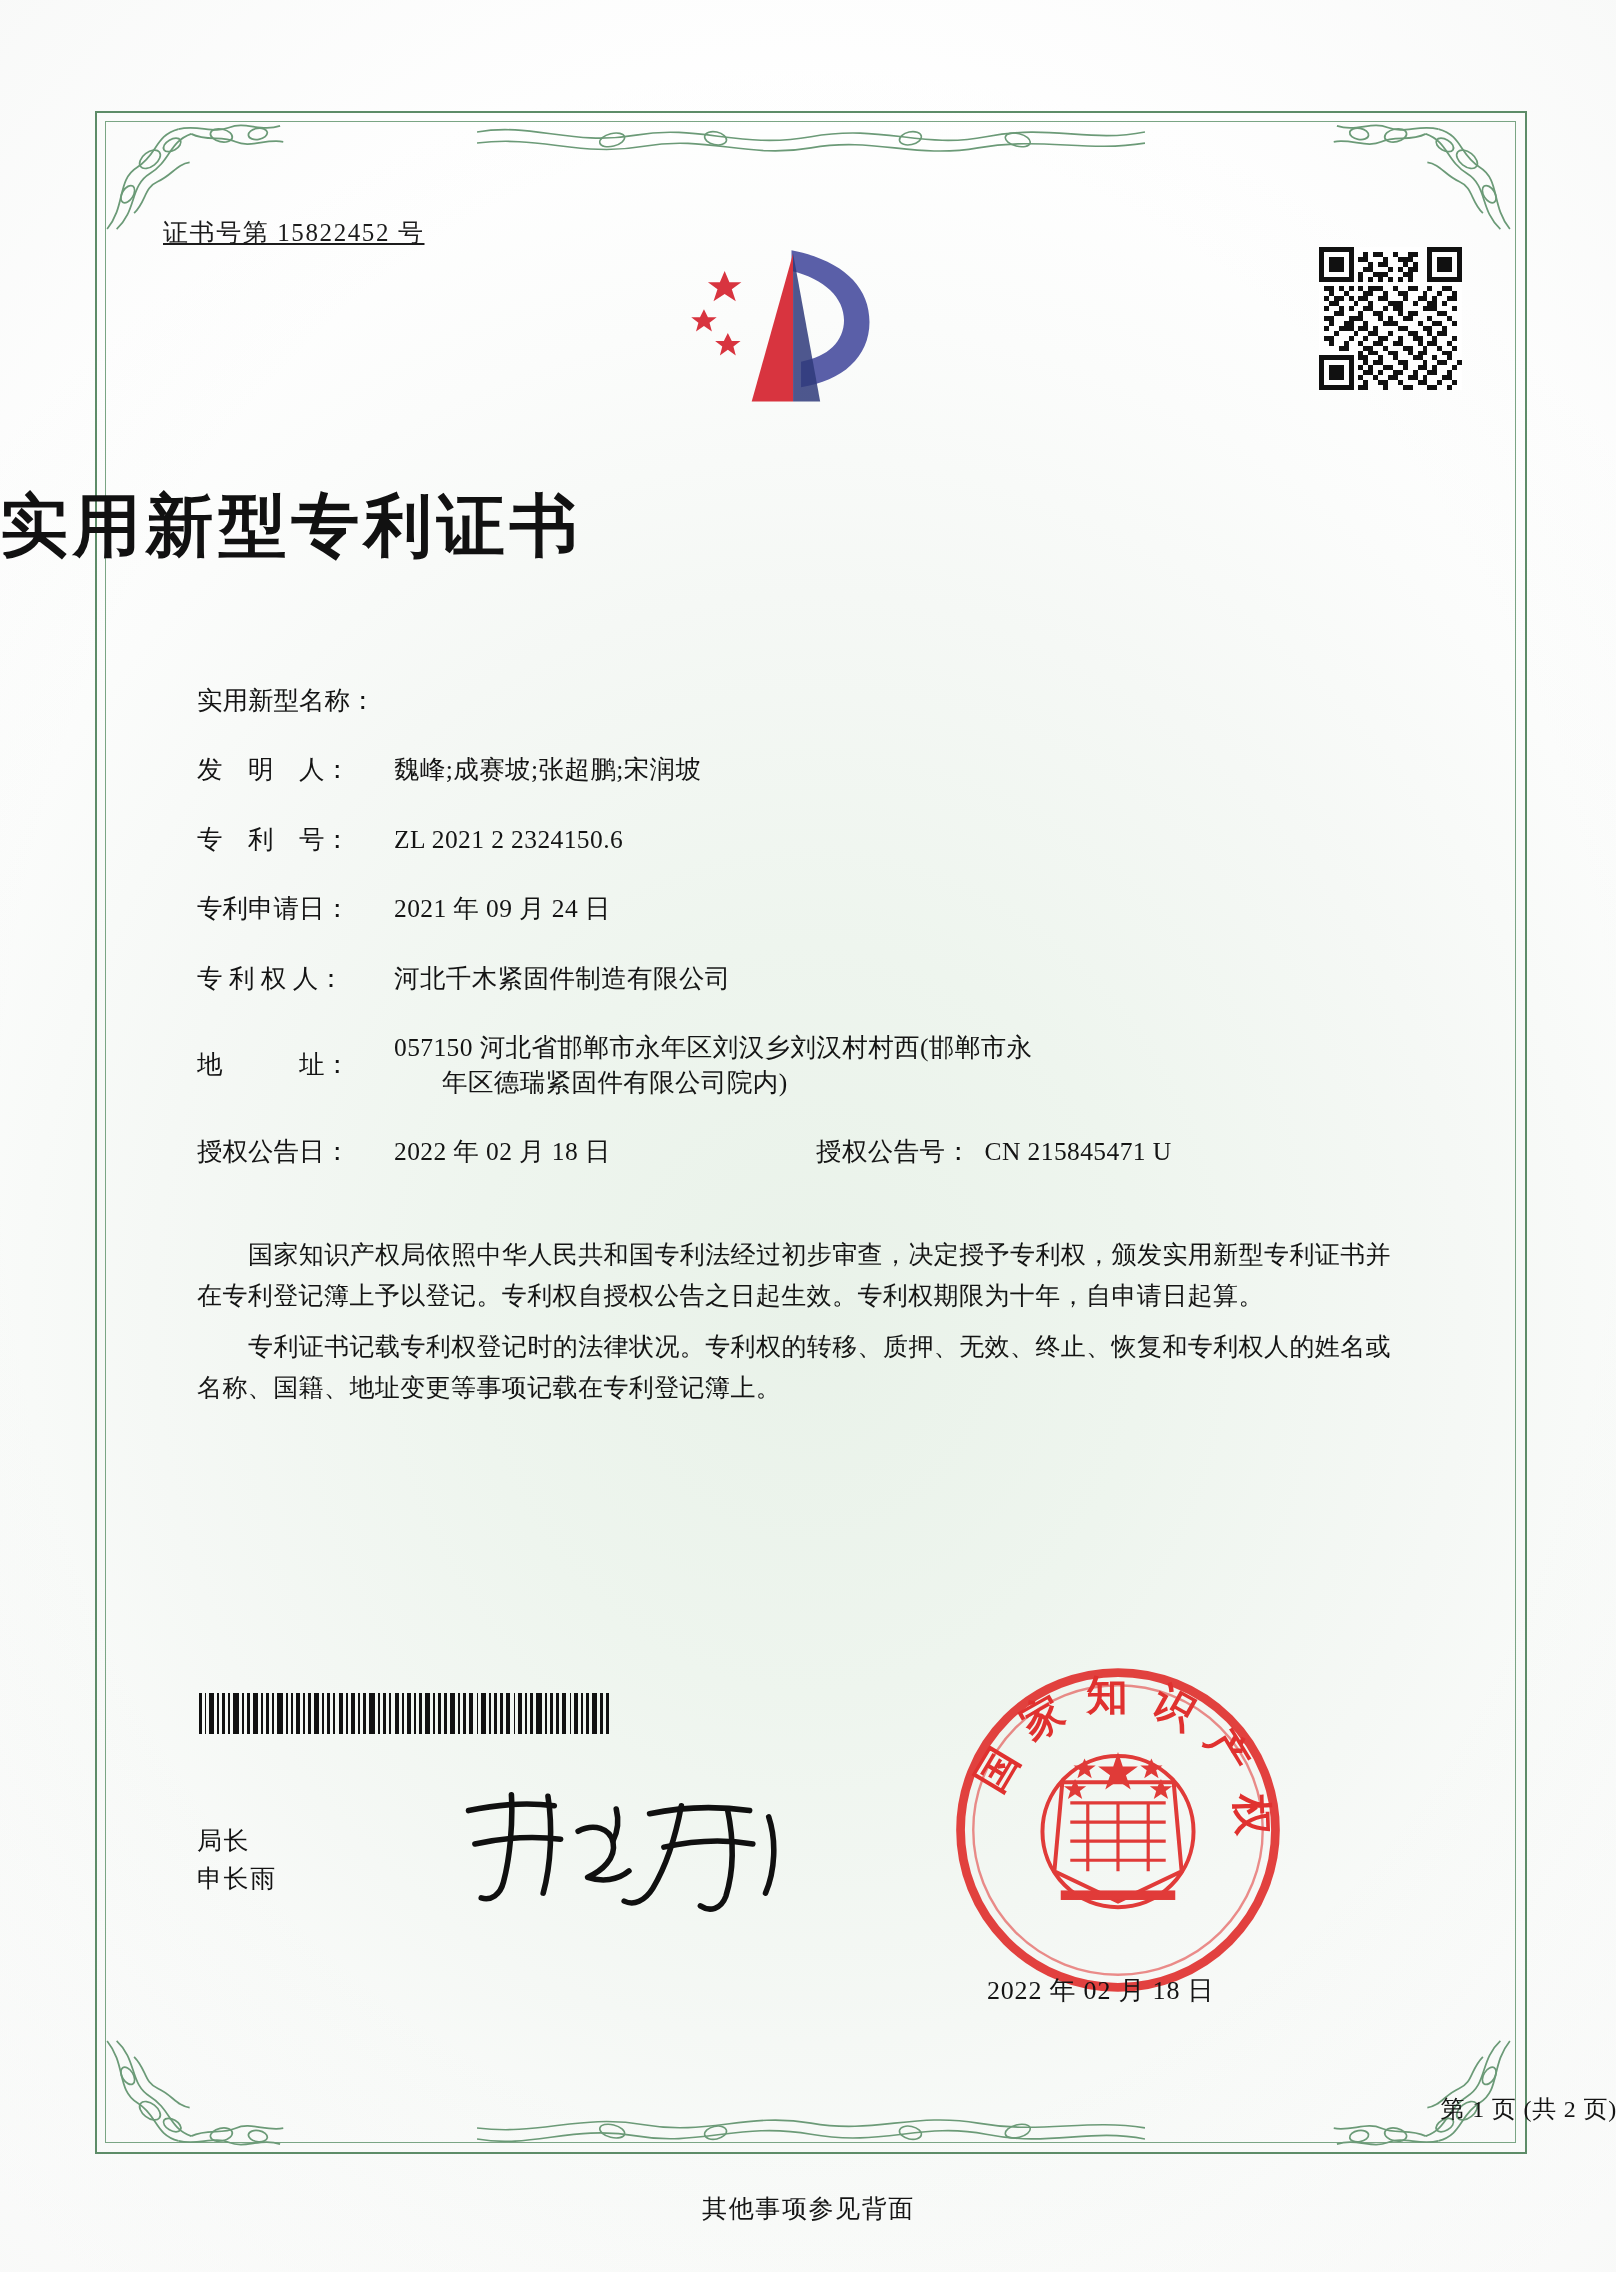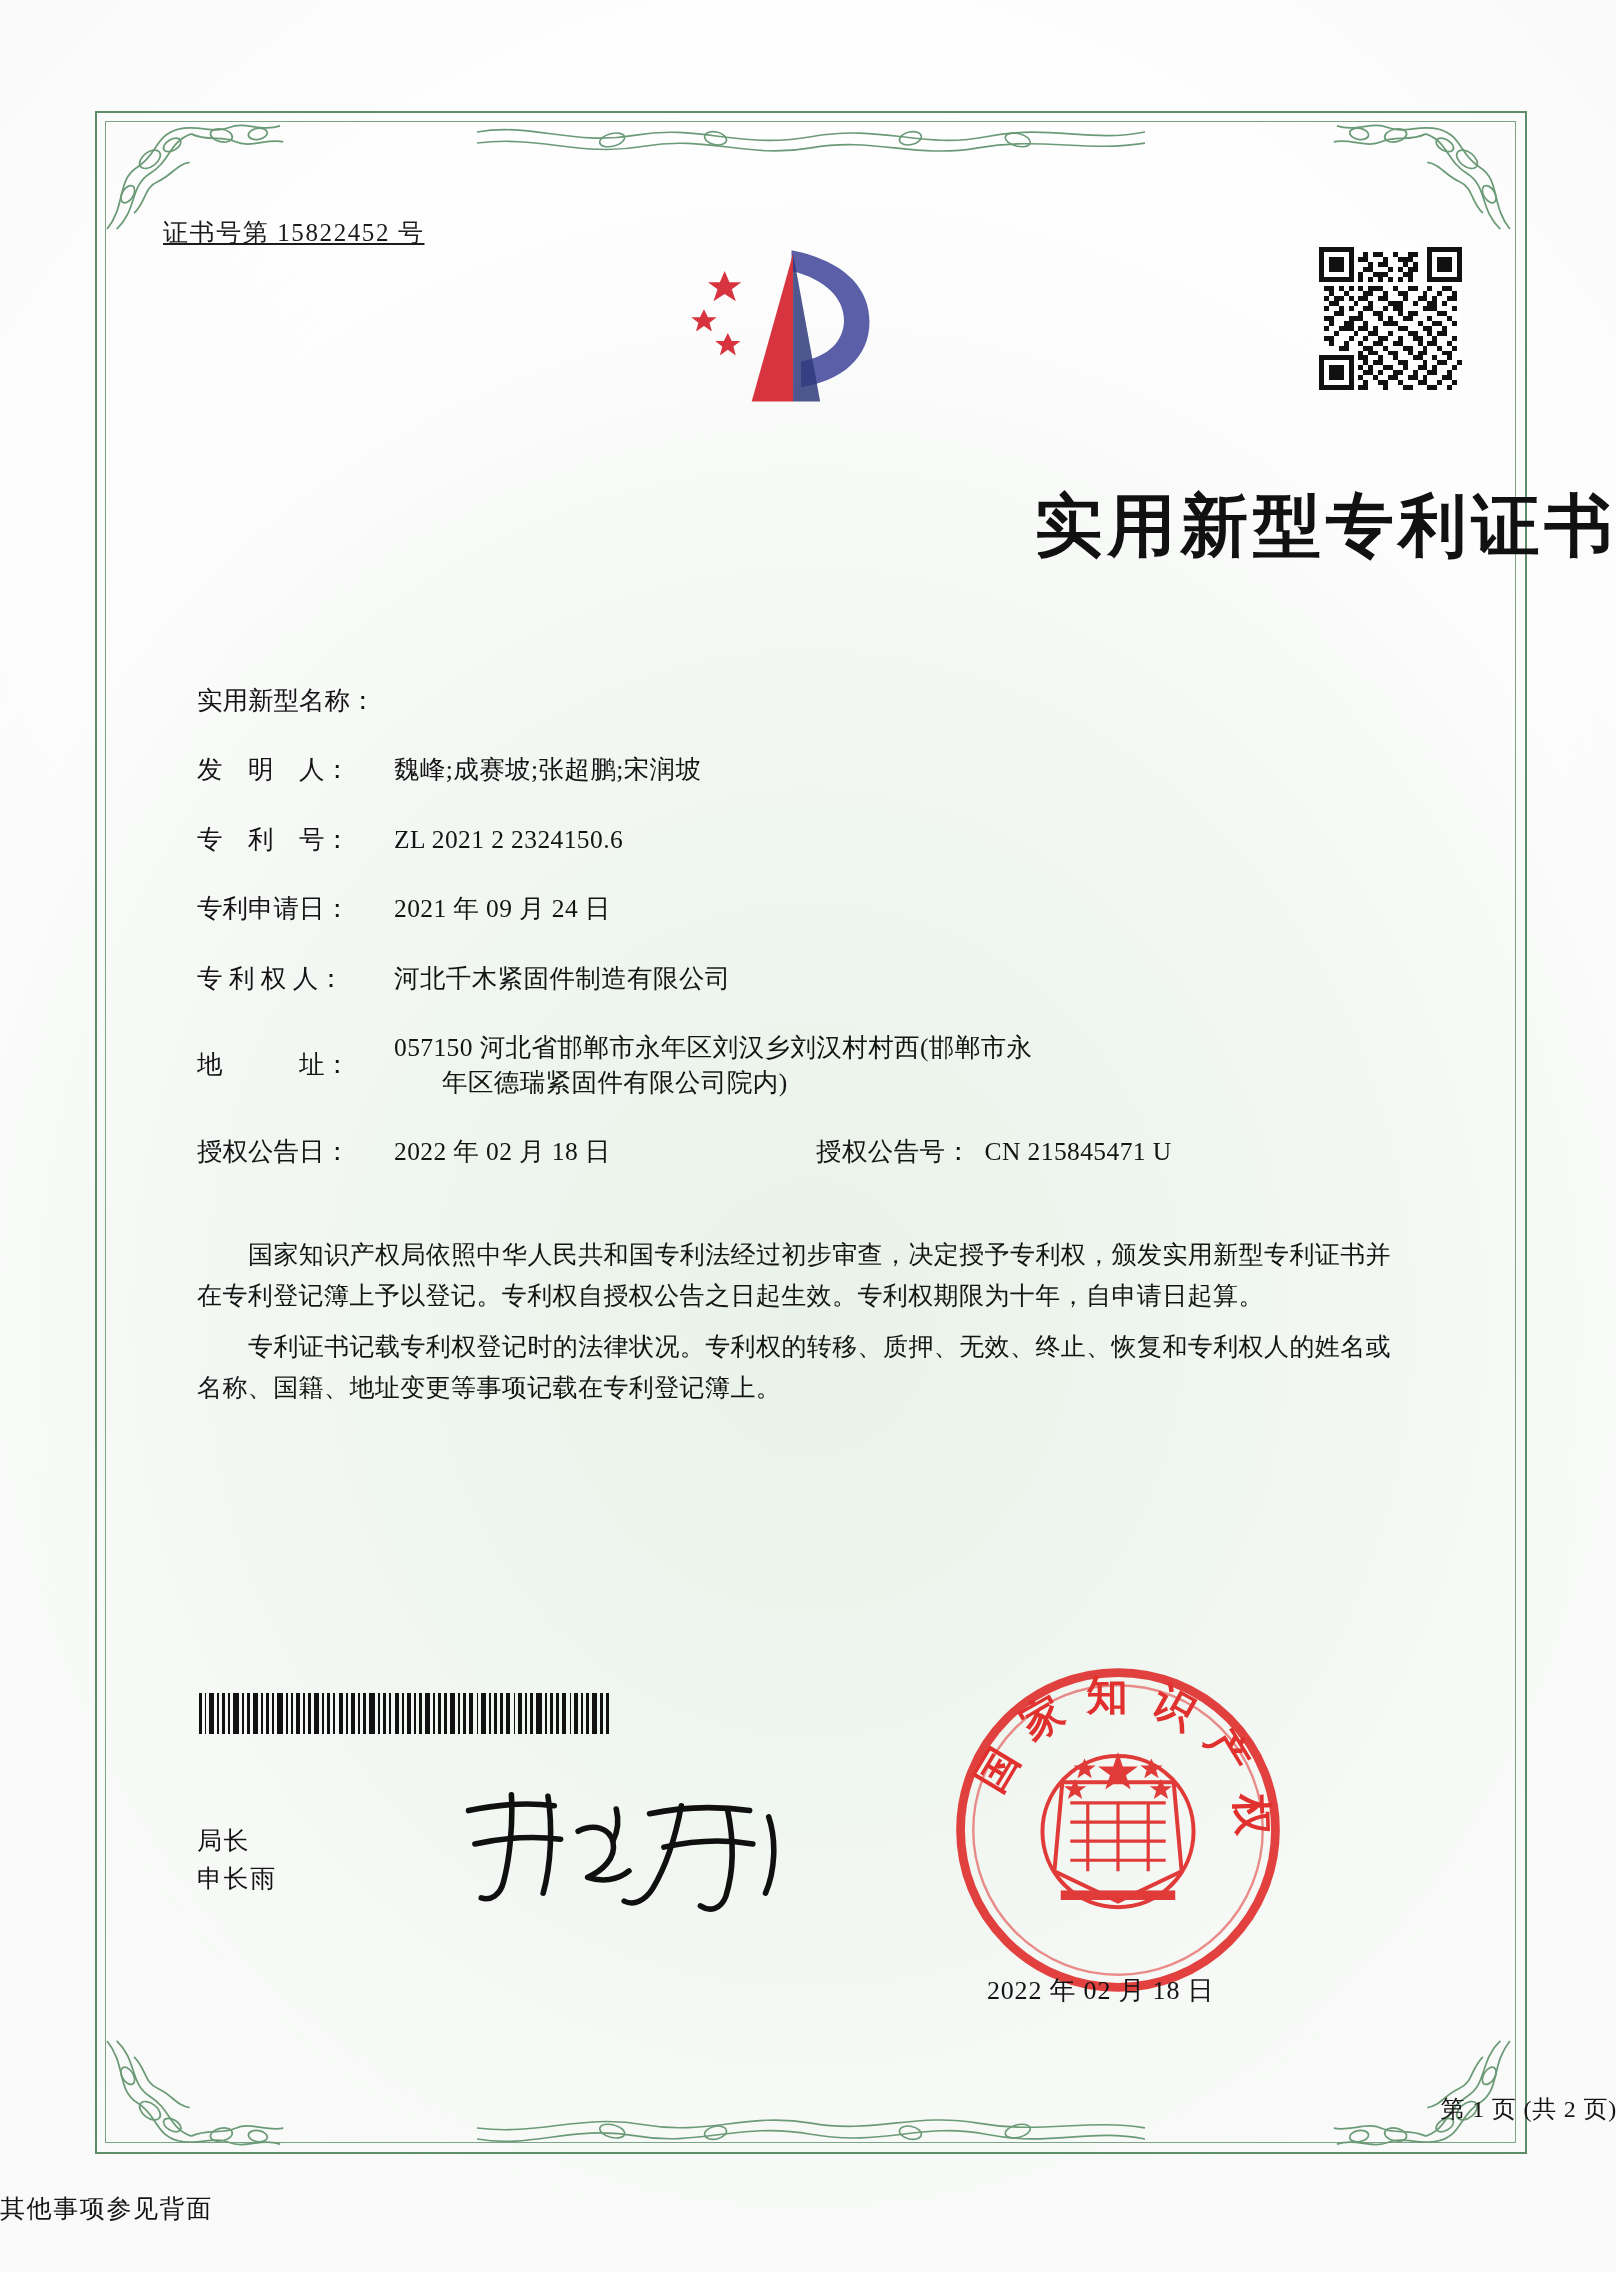--- a/index.html
+++ b/index.html
@@ -86,21 +86,21 @@
     top: 247px;
     width: 143px;
     height: 143px;
   }
 
   .title {
     position: absolute;
     left: 0;
     right: 0;
     top: 481px;
-    text-align: right;
+    text-align: left;
     font-size: 68px;
     font-weight: bold;
     letter-spacing: 4.8px;
     color: #111111;
     font-family: "DejaVu Serif", "Liberation Serif", serif;
   }
 
   
   .fields {
     position: absolute;
@@ -205,21 +205,21 @@
     top: 2093px;
     text-align: right;
     font-size: 24px;
     color: #141414;
     letter-spacing: 0.8px;
   }
   .footer-note {
     position: absolute;
     left: 0; right: 0;
     top: 2192px;
-    text-align: left;
+    text-align: center;
     font-size: 25px;
     color: #141414;
     letter-spacing: 1.6px;
     font-family: Liberation Serif, serif;
   }
 </style>
 </head>
 <body>
 
 <div class="page">

